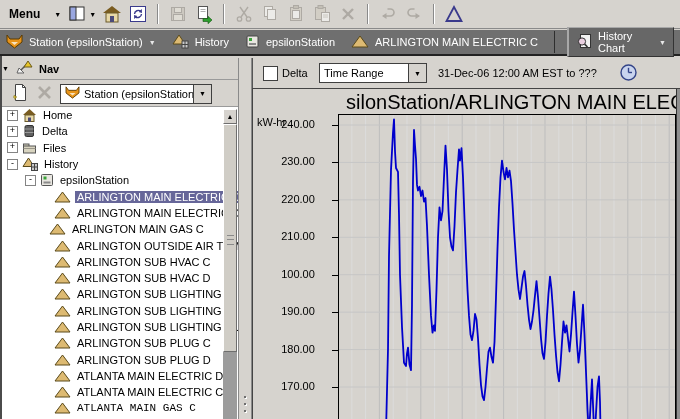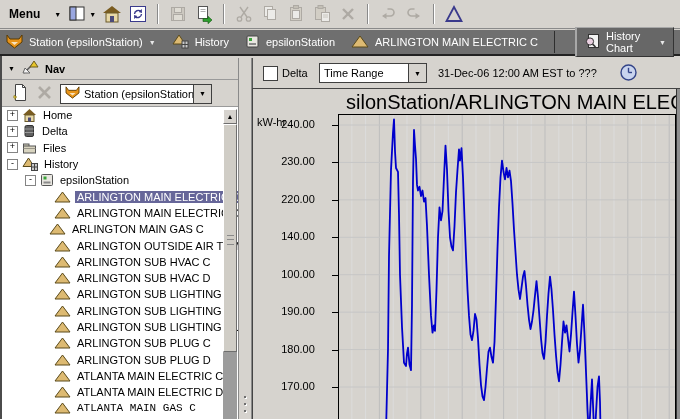--- a/index.html
+++ b/index.html
@@ -19,21 +19,21 @@
   .crumbbar{left:0;top:30px;width:680px;height:26px;background:#6f6f6f;display:flex;align-items:center;
             padding:0 6px;box-sizing:border-box;border-bottom:2px solid #222;color:#fff;}
   .crumb{display:flex;align-items:center;gap:6px;margin-right:16px;white-space:nowrap;}
   .viewsel{margin-left:auto;display:flex;align-items:center;gap:6px;background:#676767;
            border-top:1px solid #a8a8a8;border-left:1px solid #a8a8a8;
            border-bottom:1px solid #333;border-right:1px solid #333;
            padding:2px 7px;border-left-width:2px;}
   .vslsep{width:0;height:22px;border-left:1px solid #2e2e2e;margin-right:8px;}
   
   .navhdr{left:0;top:58px;width:238px;height:22px;display:flex;align-items:center;gap:6px;
-          padding-left:6px;box-sizing:border-box;border-bottom:1px solid #9a9a9a;border-left:2px solid #4b4b4b;}
+          box-sizing:border-box;border-bottom:1px solid #9a9a9a;border-left:2px solid #4b4b4b;}
   .navtools{left:0;top:81px;width:238px;height:26px;display:flex;align-items:center;gap:6px;
             padding-left:8px;box-sizing:border-box;border-bottom:1px solid #9a9a9a;border-left:2px solid #4b4b4b;}
   .combo{display:flex;height:20px;border:1px solid #3f3f3f;background:#fff;align-items:center;box-sizing:border-box;}
   .combo .val{padding:0 4px;flex:1;white-space:nowrap;overflow:hidden;display:flex;align-items:center;gap:4px;}
   .combo .btn{width:17px;align-self:stretch;background:#d6d3ce;border-left:1px solid #3f3f3f;
               display:flex;align-items:center;justify-content:center;}
   .tree{left:0;top:107px;width:238px;height:312px;background:#fff;overflow:hidden;
         border-left:2px solid #4b4b4b;box-sizing:border-box;}
   .trow{display:flex;align-items:center;height:16.3px;white-space:nowrap;}
   .texp{width:9px;height:9px;border:1px solid #848484;background:#fff;font-size:9px;line-height:7px;
@@ -228,21 +228,21 @@
           </svg></span>
       <span>epsilonStation</span>
     </span>
     <span class="crumb">
       <span><svg width="18" height="13" viewBox="0 0 18 13">
             <polygon points="9,1 17,12 1,12" fill="#ddba72" stroke="#5a4a1a"></polygon>
           </svg></span>
       <span>ARLINGTON MAIN ELECTRIC C</span>
     </span>
     <span class="vslsep" style="margin-left:auto;"></span>
-    <span class="viewsel" style="margin-left:12px">
+    <span class="viewsel" style="margin-left:4px">
       <span><svg width="16" height="16" viewBox="0 0 16 16">
             <rect x="4.5" y="1.5" width="10" height="13" fill="#f2f2f2" stroke="#333"></rect>
             <circle cx="6" cy="8.5" r="3.6" fill="#e9cfe0" stroke="#333"></circle>
             <line x1="8.6" y1="11.1" x2="11.5" y2="14" stroke="#333" stroke-width="1.6"></line>
           </svg></span>
       <span>History Chart</span>
       <span class="dd" style="color:#e8e8e8">▼</span>
     </span>
   </div>
 
@@ -422,29 +422,29 @@
           </svg>
         </span>
         <span class="tlabel">ARLINGTON SUB PLUG D</span>
       </div>
       <div class="trow" style="padding-left: 52px;">
         <span class="ticon">
           <svg width="17" height="12" viewBox="0 0 17 12">
             <polygon points="8.5,1 16,11 1,11" fill="#ddba72" stroke="#5a4a1a"></polygon>
           </svg>
         </span>
+        <span class="tlabel">ATLANTA MAIN ELECTRIC D</span>
+      </div>
+      <div class="trow" style="padding-left: 52px;">
+        <span class="ticon">
+          <svg width="17" height="12" viewBox="0 0 17 12">
+            <polygon points="8.5,1 16,11 1,11" fill="#ddba72" stroke="#5a4a1a"></polygon>
+          </svg>
+        </span>
         <span class="tlabel">ATLANTA MAIN ELECTRIC C</span>
-      </div>
-      <div class="trow" style="padding-left: 52px;">
-        <span class="ticon">
-          <svg width="17" height="12" viewBox="0 0 17 12">
-            <polygon points="8.5,1 16,11 1,11" fill="#ddba72" stroke="#5a4a1a"></polygon>
-          </svg>
-        </span>
-        <span class="tlabel">ATLANTA MAIN ELECTRIC D</span>
       </div>
       <div class="trow" style="padding-left: 52px; font-family: Liberation Mono, monospace;">
         <span class="ticon">
           <svg width="17" height="12" viewBox="0 0 17 12">
             <polygon points="8.5,1 16,11 1,11" fill="#ddba72" stroke="#5a4a1a"></polygon>
           </svg>
         </span>
         <span class="tlabel">ATLANTA MAIN GAS C</span>
       </div>
     </div>
@@ -525,21 +525,21 @@
         <polyline points="337.5,0 337.5,306" stroke="#000" fill="none"></polyline>
         <polyline points="48,317.9 50,235.6 51,142.0 53,55.9 55,18.5 56,5.4 57,37.2 58,54.0 60,57.8 61,100.8 62,160.7 64,213.1 66,248.7 68,252.0 69,239.3 70,233.7 71.5,250.6 73,256.2 74,190.7 75,67.1 76,15.9 77,31.6 78,44.7 79,70.9 80,76.5 81.5,72.8 83,82.1 84.5,76.5 86,87.7 87.5,84.0 89,112.1 91,160.7 93,201.9 94.5,218.7 96,211.3 97,216.9 98.5,175.7 100,123.3 101.5,93.3 103,106.4 104.5,97.1 106,63.4 107.5,31.6 109,55.9 110.5,97.1 112,123.3 113.5,132.6 115,136.4 116.5,112.1 118,78.4 119.5,55.9 121,35.3 122,46.6 123.5,34.2 125,63.4 126.5,104.6 128,142.0 129.5,175.7 131,201.9 132.5,220.6 134,226.2 135.5,216.9 137,200.0 138.5,205.6 140,224.4 141.5,250.6 143,271.1 144.5,282.4 146,286.1 147.5,273.0 149,254.3 150.5,237.5 152,233.7 153.5,243.1 155,248.7 156.5,228.1 158,183.2 159.5,134.5 161,93.3 162.5,63.4 164,46.6 165.5,57.8 167,65.3 168.5,54.0 170,63.4 171.5,56.7 173,67.1 174.5,89.6 176,115.8 177.5,138.3 179,160.7 180.5,175.7 182,185.0 183.5,173.8 185,162.6 186.5,157.0 188,171.9 189.5,190.7 191,205.6 192.5,215.0 194,207.5 195.5,196.3 197,181.3 198.5,167.1 200,183.2 201.5,203.8 203,224.4 204.5,239.3 206,244.9 207.5,228.1 209,201.9 210.5,179.4 212,162.6 213.5,175.7 215,196.3 216.5,220.6 218,241.2 219.5,258.0 221,267.4 222.5,250.6 224,228.1 225.5,207.5 227,218.7 228.5,211.3 230,224.4 231.5,237.5 233,220.6 234.5,198.2 236,177.6 237.5,201.9 239,230.0 240.5,248.7 242,235.6 243.5,213.1 245,190.7 246.5,220.6 248,258.0 249.5,295.5 251,321.7 252.5,291.7 254,265.5 255.5,303.0 256.5,329.2 258,299.2 259.5,273.0 261,262.5 262,288.0 263,340.4" fill="none" stroke="#0000cc" stroke-width="1.8" stroke-linejoin="round"></polyline>
       </svg>
     <div class="rsb"></div>
   <div class="ytick" style="left: 14px; top: 29px;">240.00</div>
       <div class="ydash" style="left: 79px; top: 36px;"></div>
       <div class="ytick" style="left: 14px; top: 66.43px;">230.00</div>
       <div class="ydash" style="left: 79px; top: 73.43px;"></div>
       <div class="ytick" style="left: 14px; top: 103.86px;">220.00</div>
       <div class="ydash" style="left: 79px; top: 110.86px;"></div>
-      <div class="ytick" style="left: 14px; top: 141.29px;">140.00</div>
+      <div class="ytick" style="left: 14px; top: 141.29px;">210.00</div>
       <div class="ydash" style="left: 79px; top: 148.29px;"></div>
       <div class="ytick" style="left: 14px; top: 178.72px;">100.00</div>
       <div class="ydash" style="left: 79px; top: 185.72px;"></div>
       <div class="ytick" style="left: 14px; top: 216.15px;">190.00</div>
       <div class="ydash" style="left: 79px; top: 223.15px;"></div>
       <div class="ytick" style="left: 14px; top: 253.58px;">180.00</div>
       <div class="ydash" style="left: 79px; top: 260.58px;"></div>
       <div class="ytick" style="left: 14px; top: 291.01px;">170.00</div>
       <div class="ydash" style="left: 79px; top: 298.01px;"></div>
     </div>

